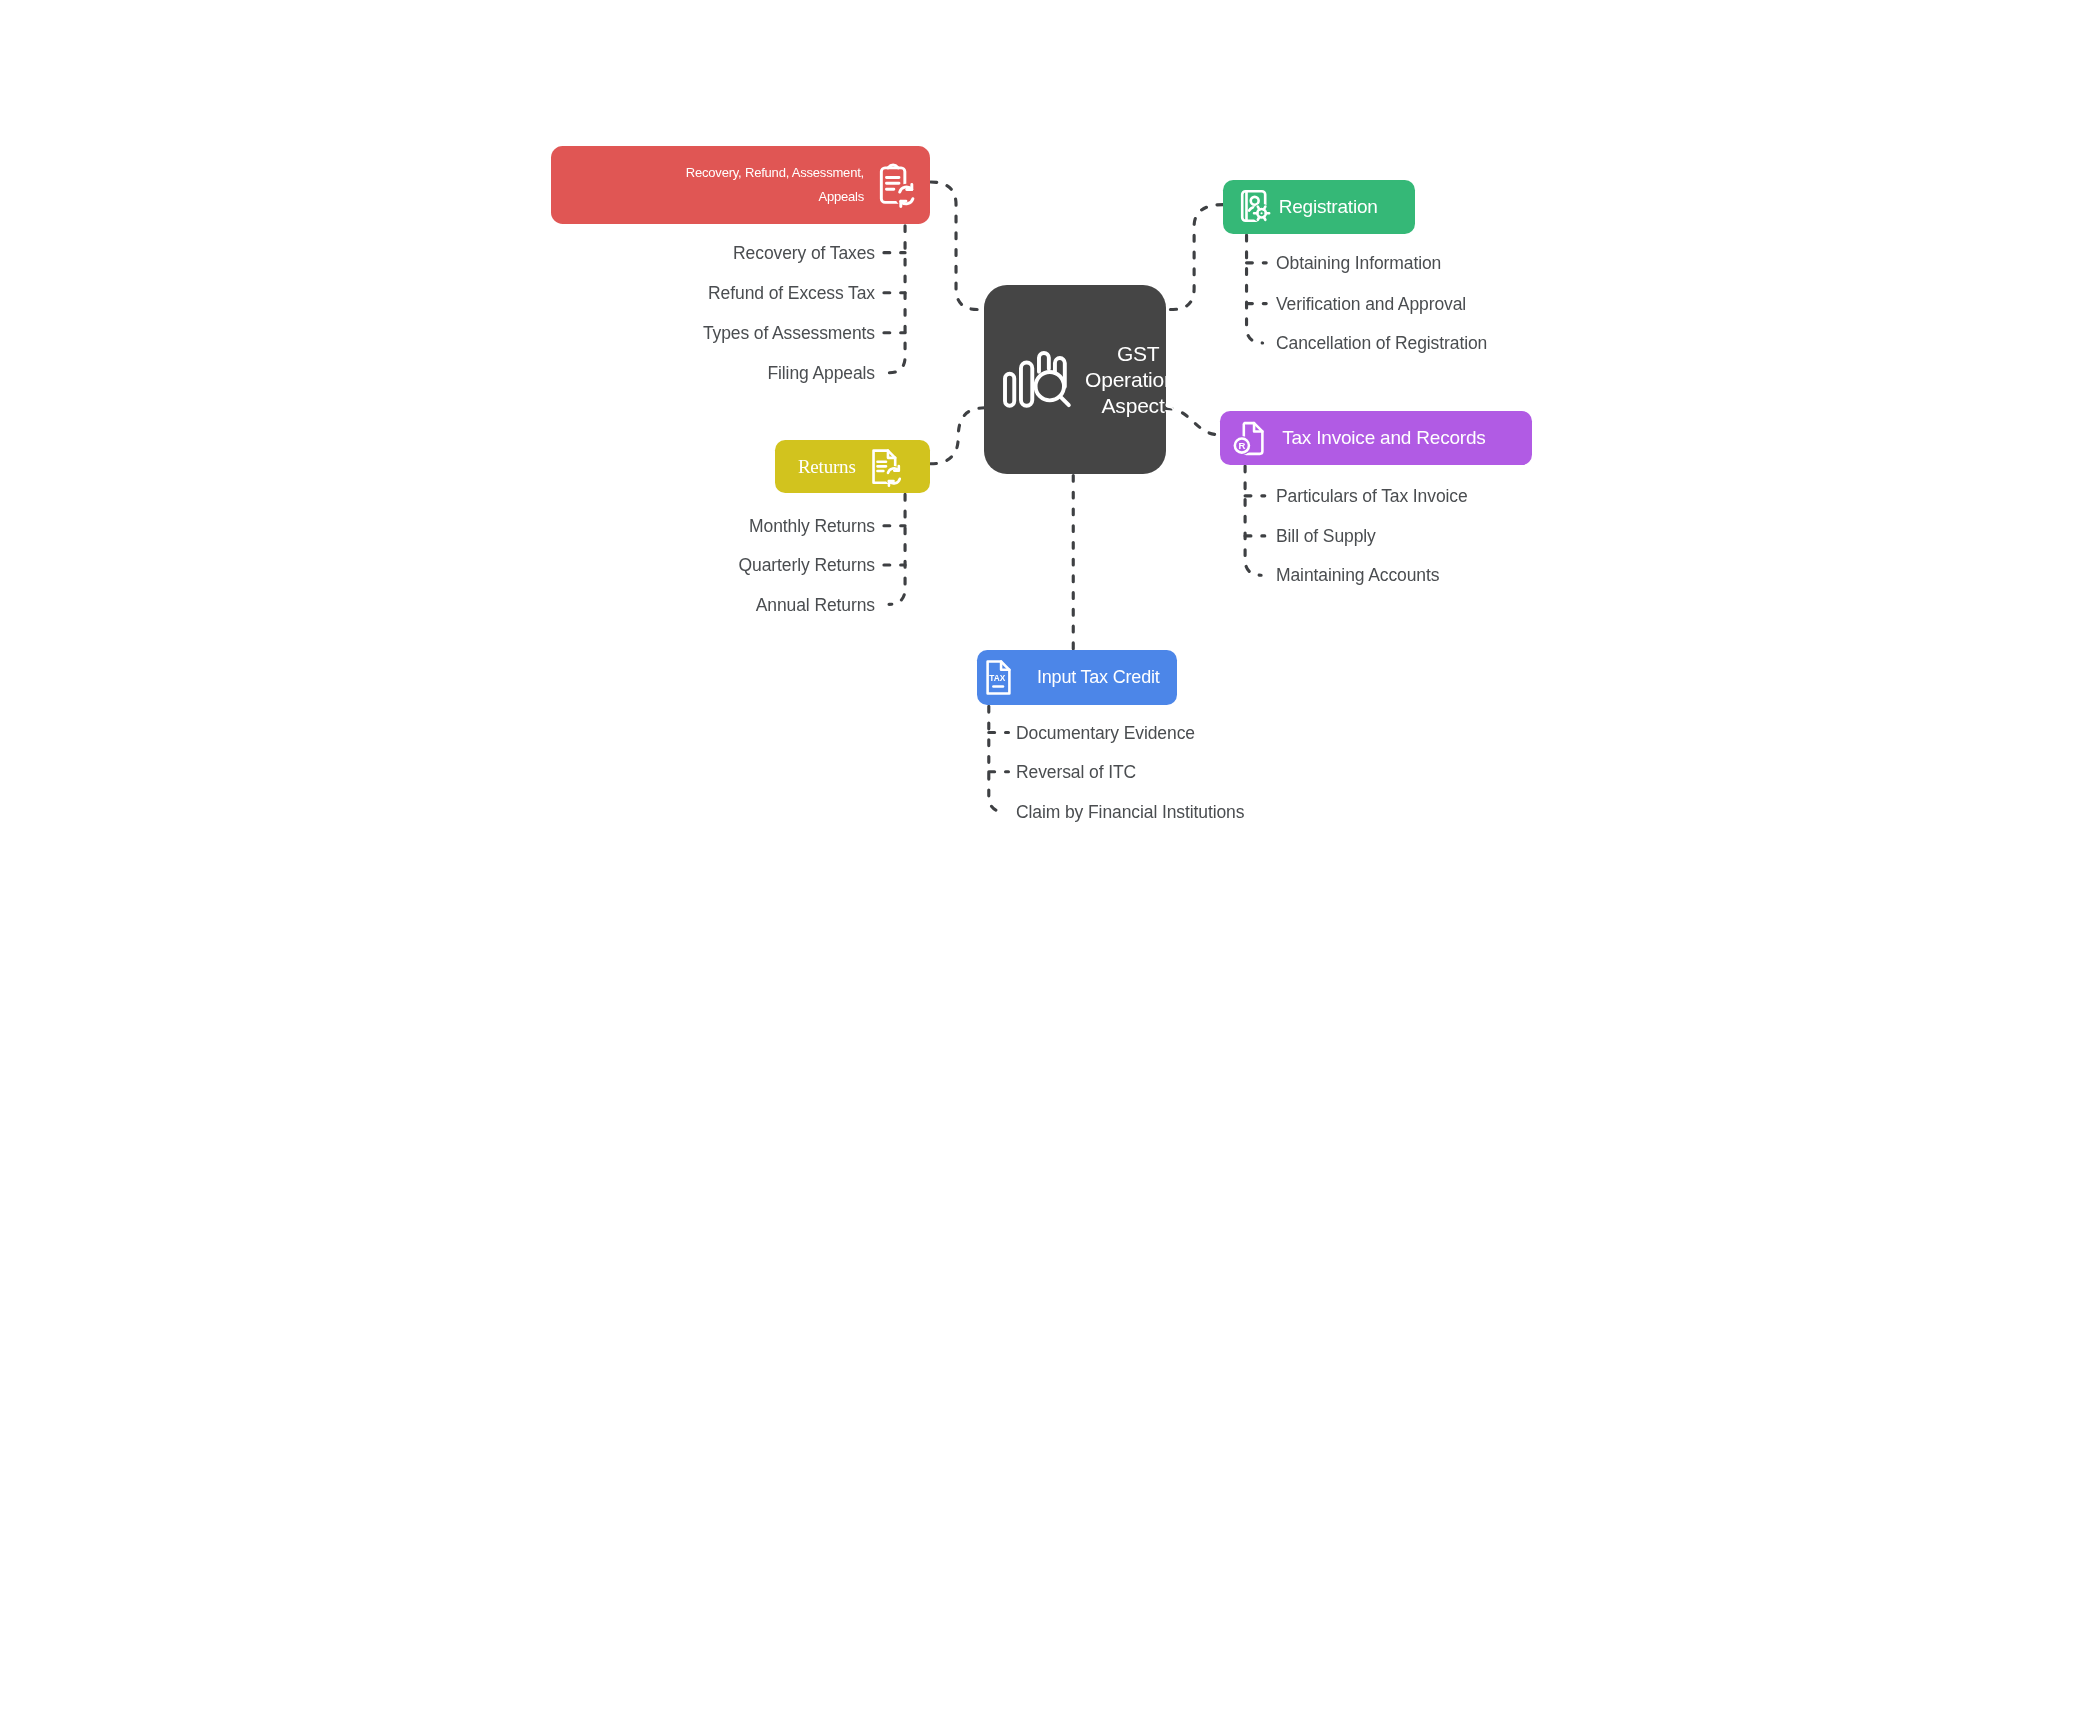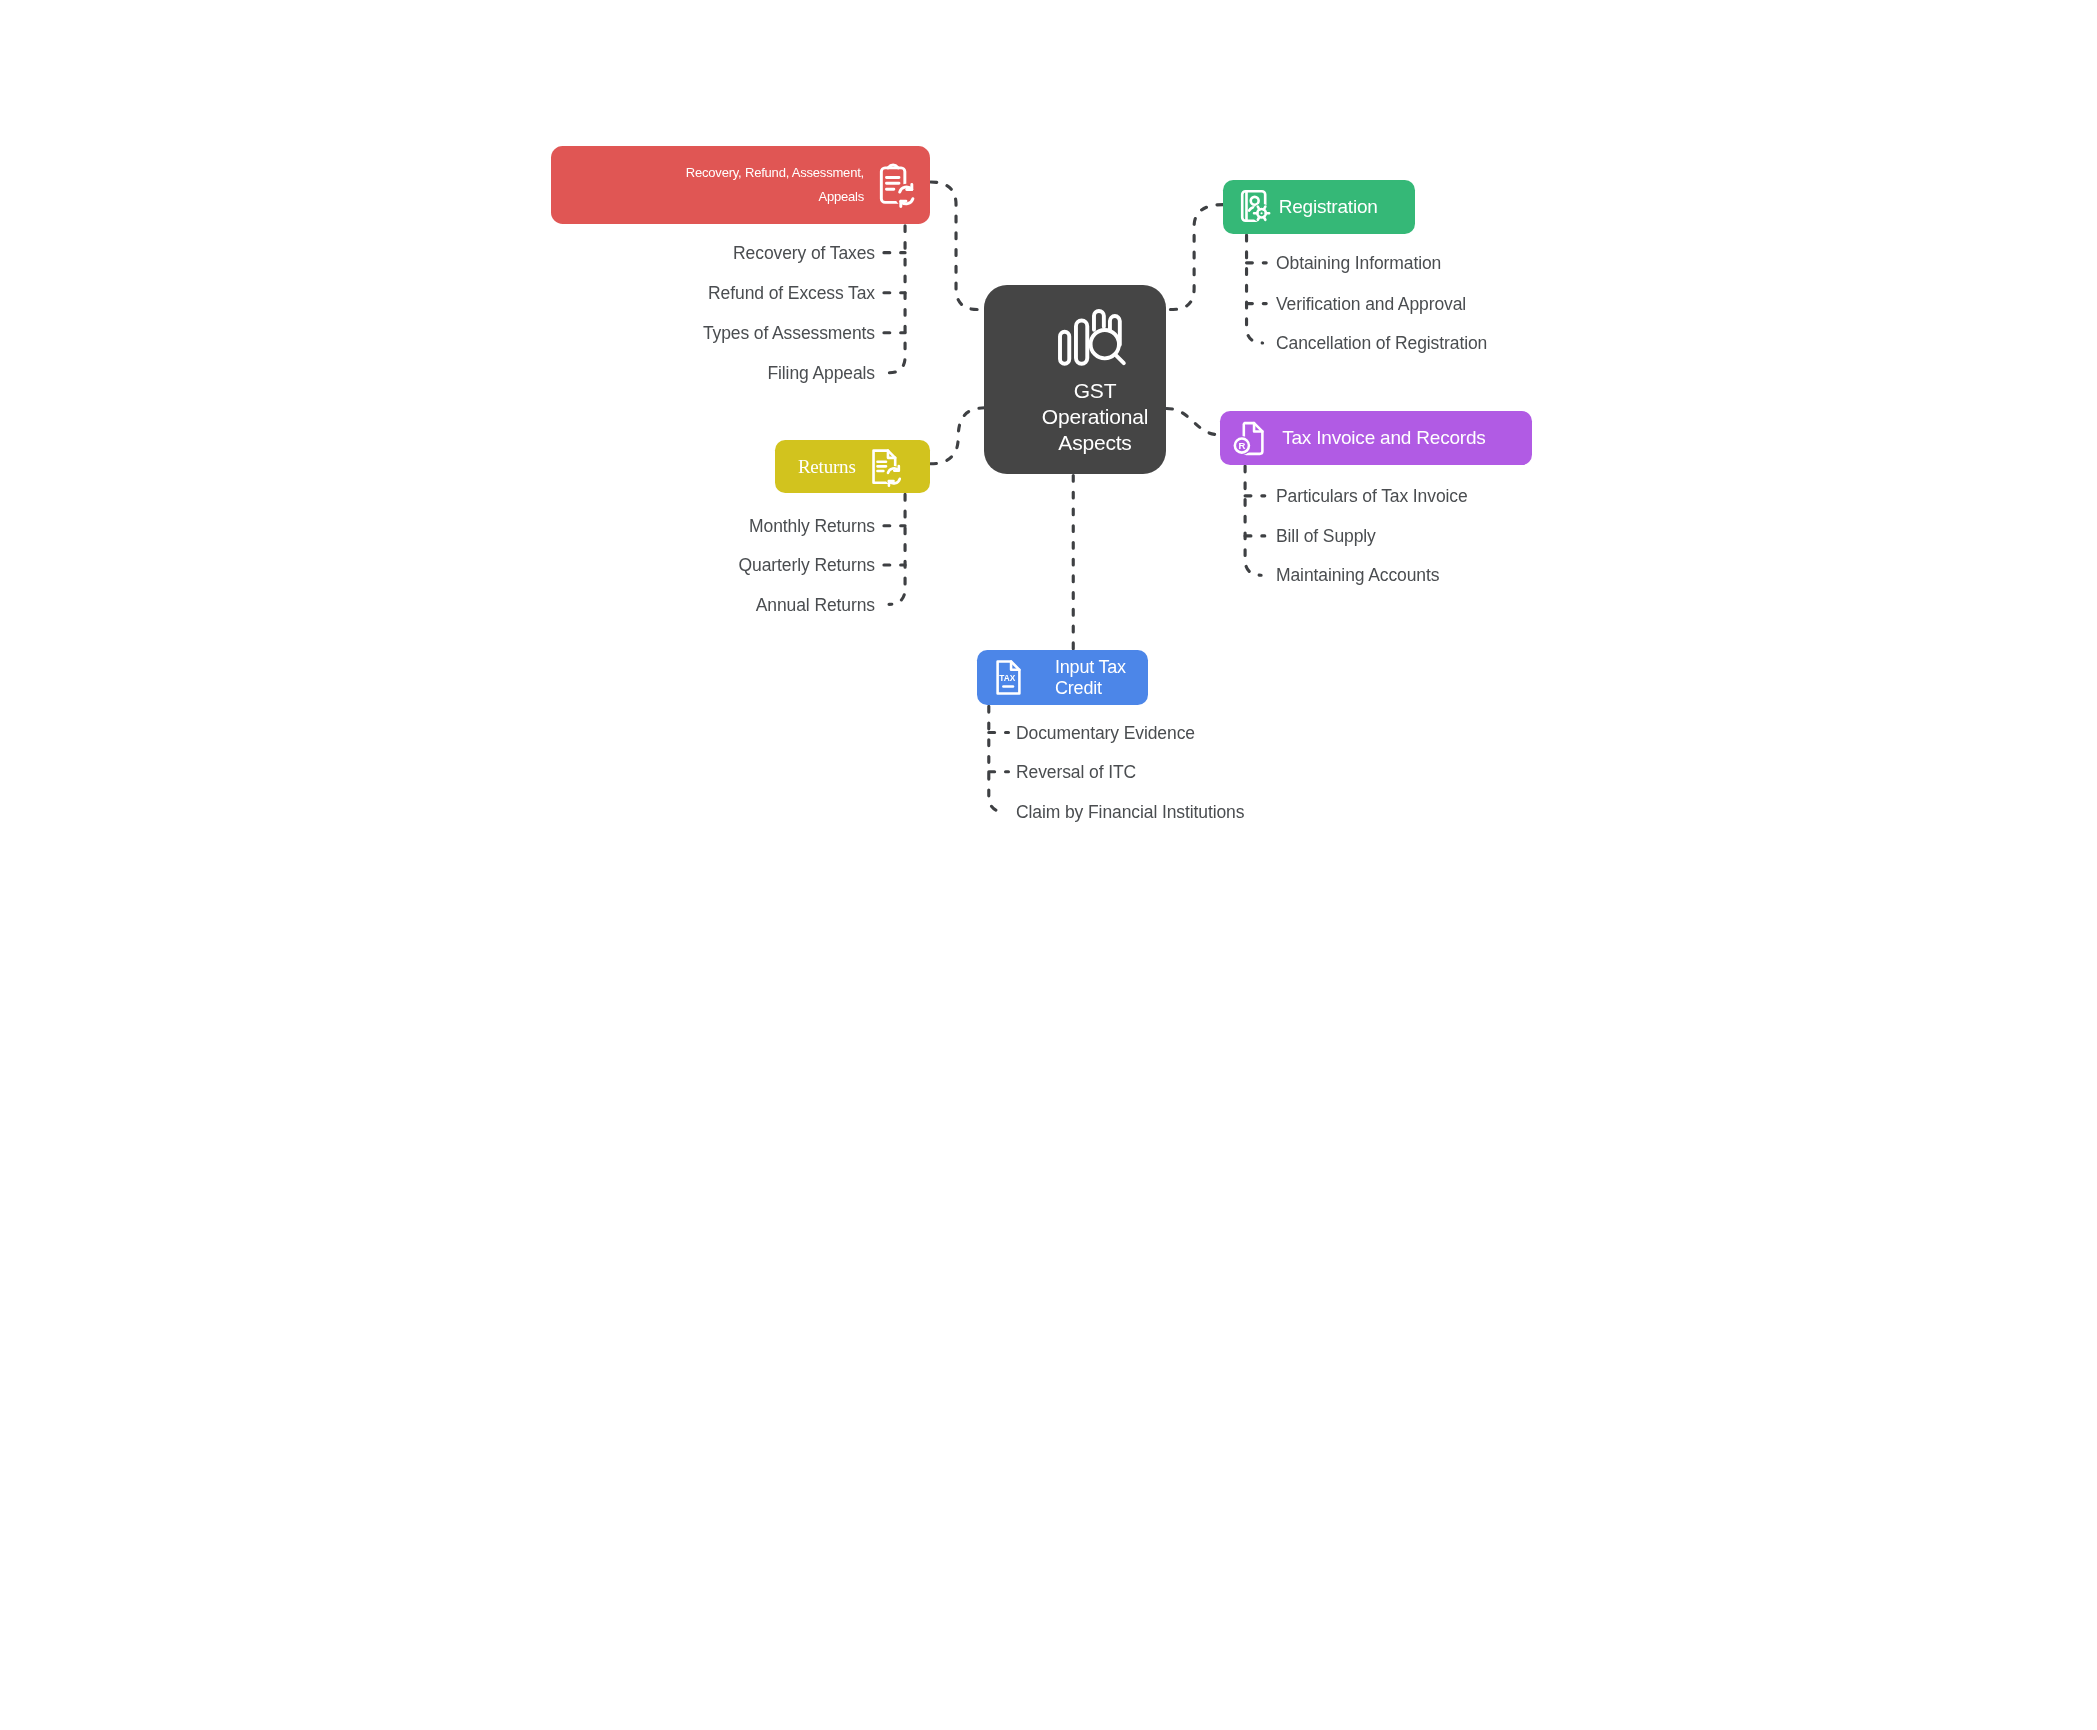--- a/index.html
+++ b/index.html
@@ -10,32 +10,32 @@
   .title{
     position:absolute;top:61px;left:0;width:100%;text-align:center;
     font-size:23px;font-weight:700;color:#3f4347;letter-spacing:-0.2px;
   }
   svg.connectors{position:absolute;left:0;top:0;z-index:0;}
   .conn{fill:none;stroke:#3e4043;stroke-width:4.3;stroke-linecap:round;stroke-dasharray:8 15;}
   .node{position:absolute;display:flex;align-items:center;color:#ffffff;z-index:2;box-sizing:border-box;}
   .node svg{flex:0 0 auto;display:block;}
   .node-center{
     left:460px;top:285px;width:182px;height:189px;border-radius:23px;background:#454545;
-    flex-direction:column;justify-content:center;gap:4.4px;text-align:center;padding-left:40px;
+    flex-direction:row;justify-content:center;gap:4.4px;text-align:center;padding-left:40px;
   }
   .center-text{font-size:21px;line-height:26px;letter-spacing:-0.2px;}
   .node-red{
     left:27px;top:146px;width:379px;height:78px;border-radius:11.7px;
     justify-content:flex-end;gap:9.5px;padding:0 9.5px;text-align:right;
     font-size:13px;line-height:24px;letter-spacing:-0.2px;
   }
   .node-green{left:699px;top:180px;width:192px;height:54px;border-radius:10.2px;padding-left:11.7px;gap:2px;font-size:19px;}
   .node-yellow{left:251px;top:440px;width:155px;height:53px;border-radius:10.2px;justify-content:center;gap:9.5px;font-size:19px;}
   .node-purple{left:696px;top:411px;width:312px;height:54px;border-radius:10.2px;padding-left:11px;gap:10.2px;font-size:19px;}
-  .node-blue{left:453px;top:650px;width:171px;height:55px;border-radius:10.2px;padding-left:11px;gap:26px;font-size:18px;}
+  .node-blue{left:453px;top:650px;width:200px;height:55px;border-radius:10.2px;padding-left:1px;gap:18px;font-size:18px;}
   .branch-label{letter-spacing:-0.2px;}
   .sub{
     position:absolute;font-size:17.5px;line-height:22px;color:#4a4d50;
     white-space:nowrap;z-index:1;letter-spacing:-0.1px;
   }
   .sub-right{right:698px;text-align:right;}
 </style>
 </head>
 <body>
 

